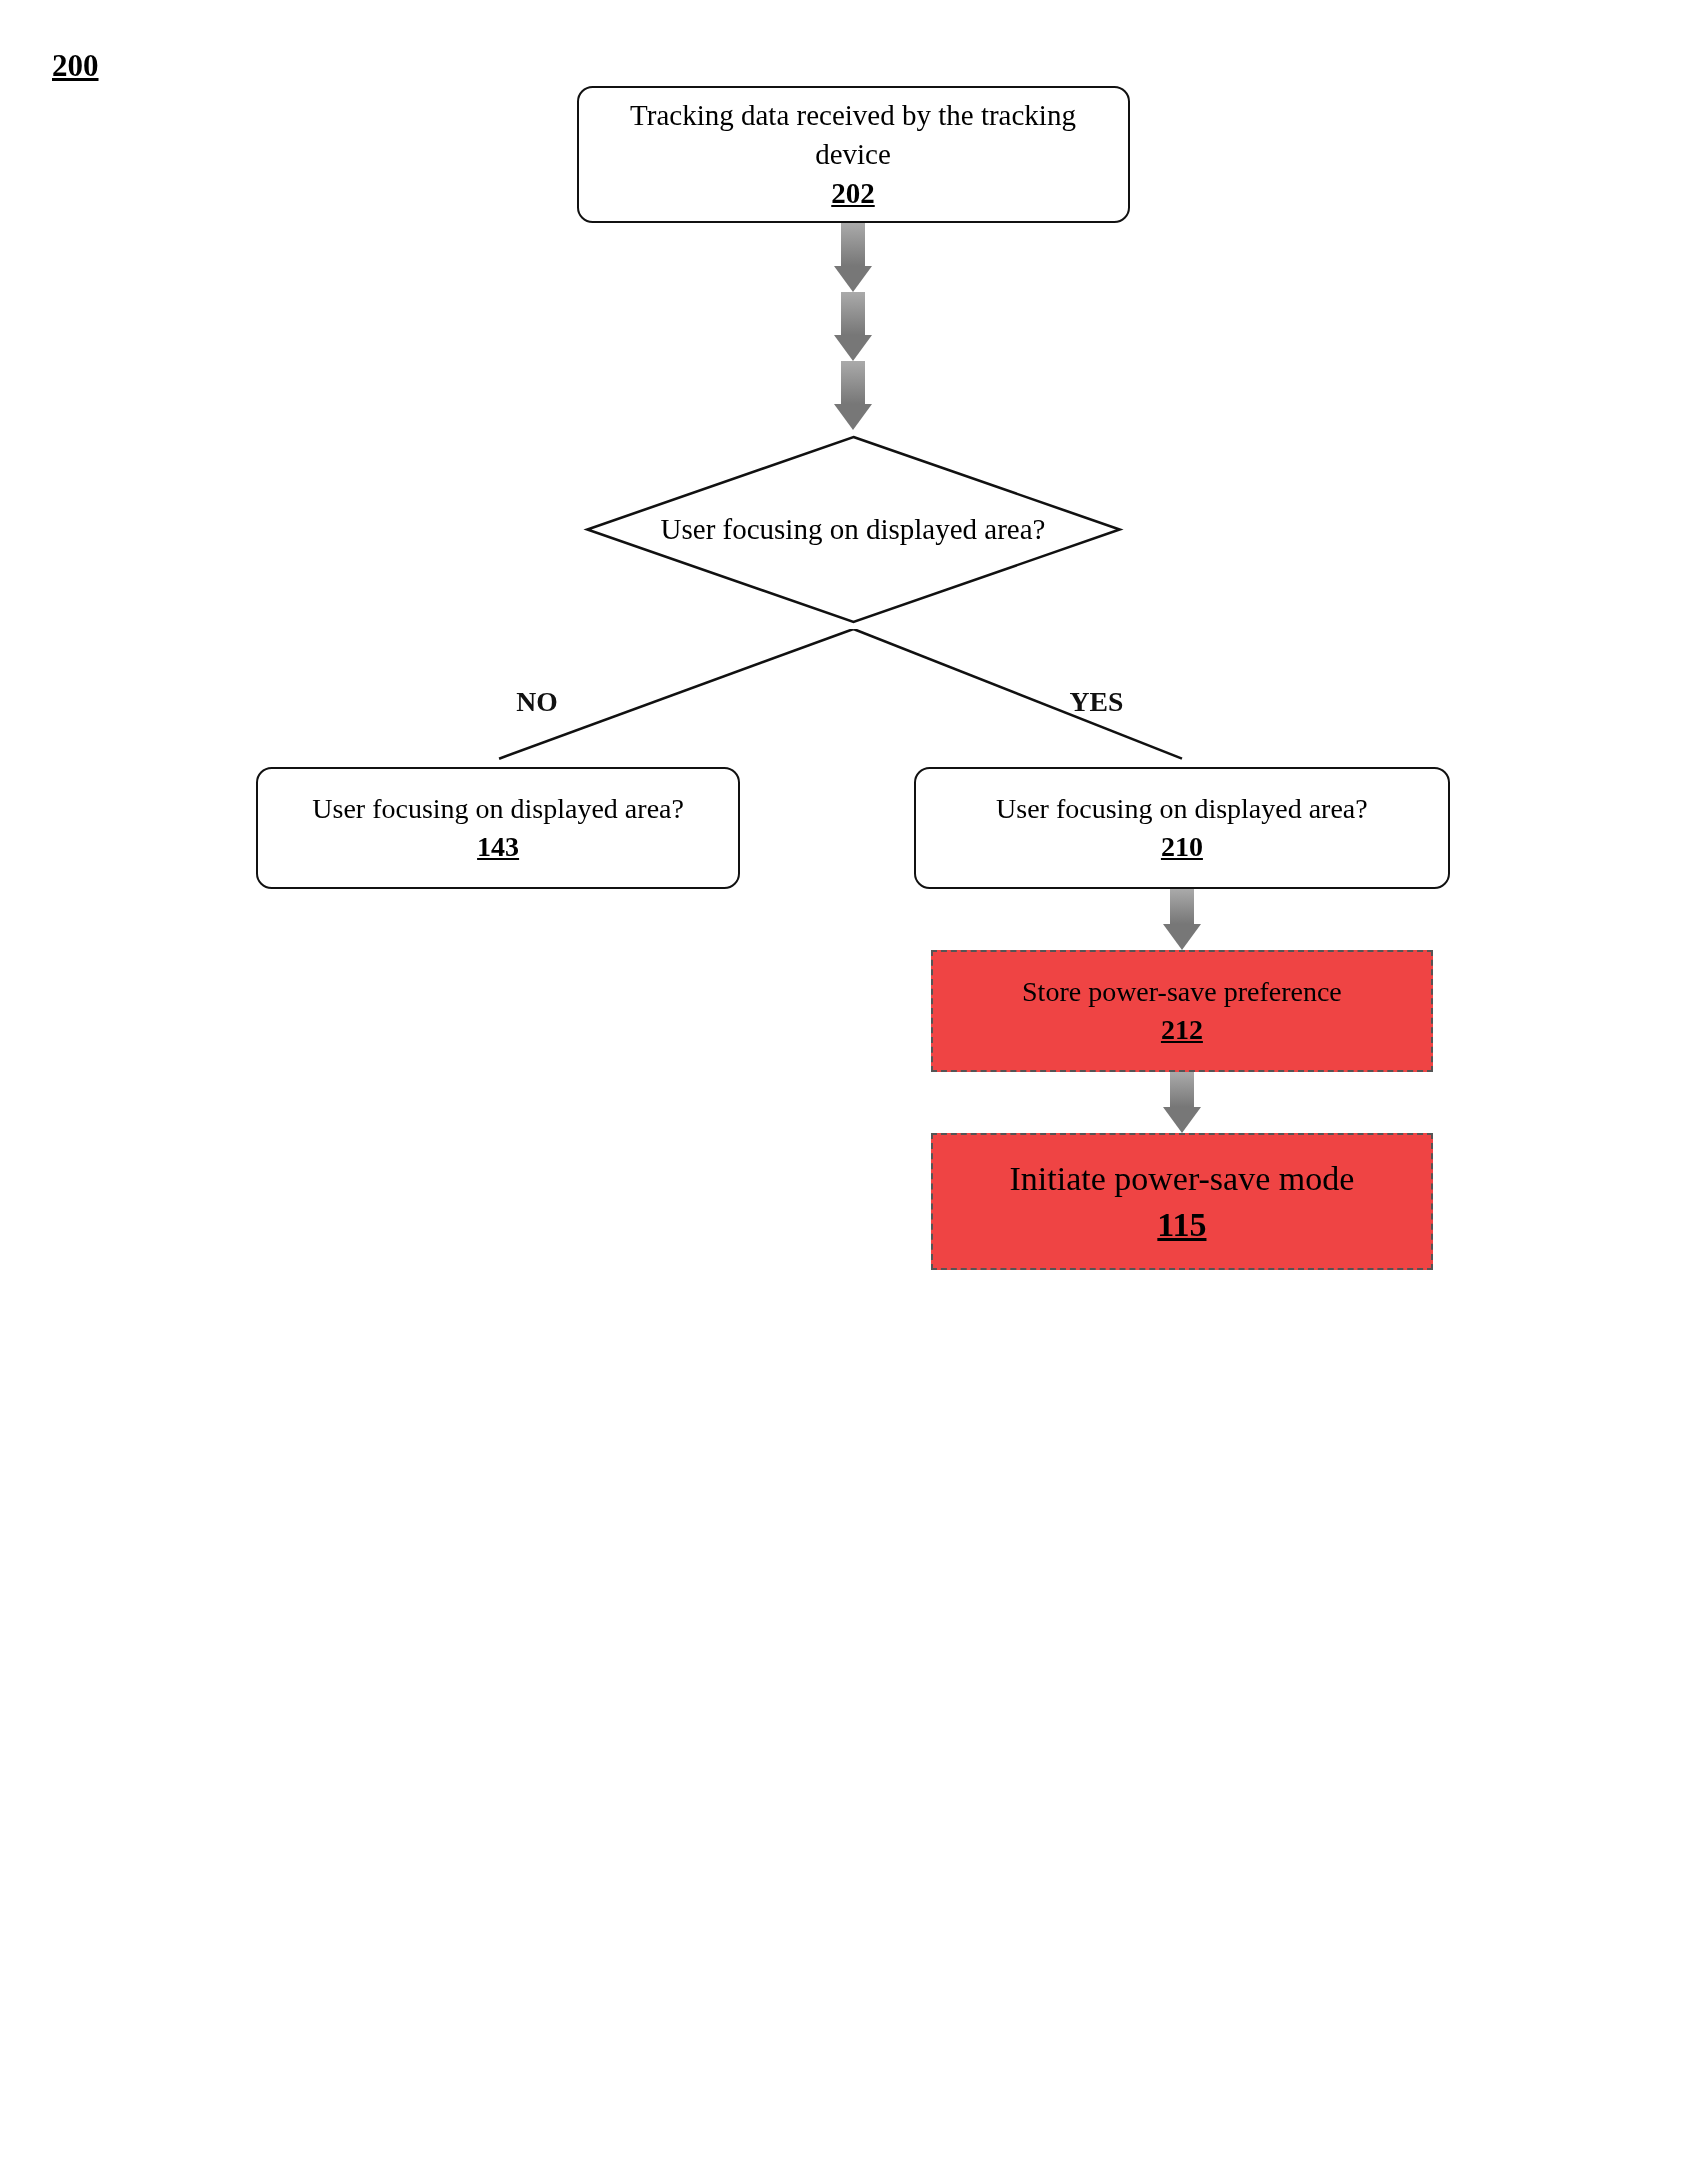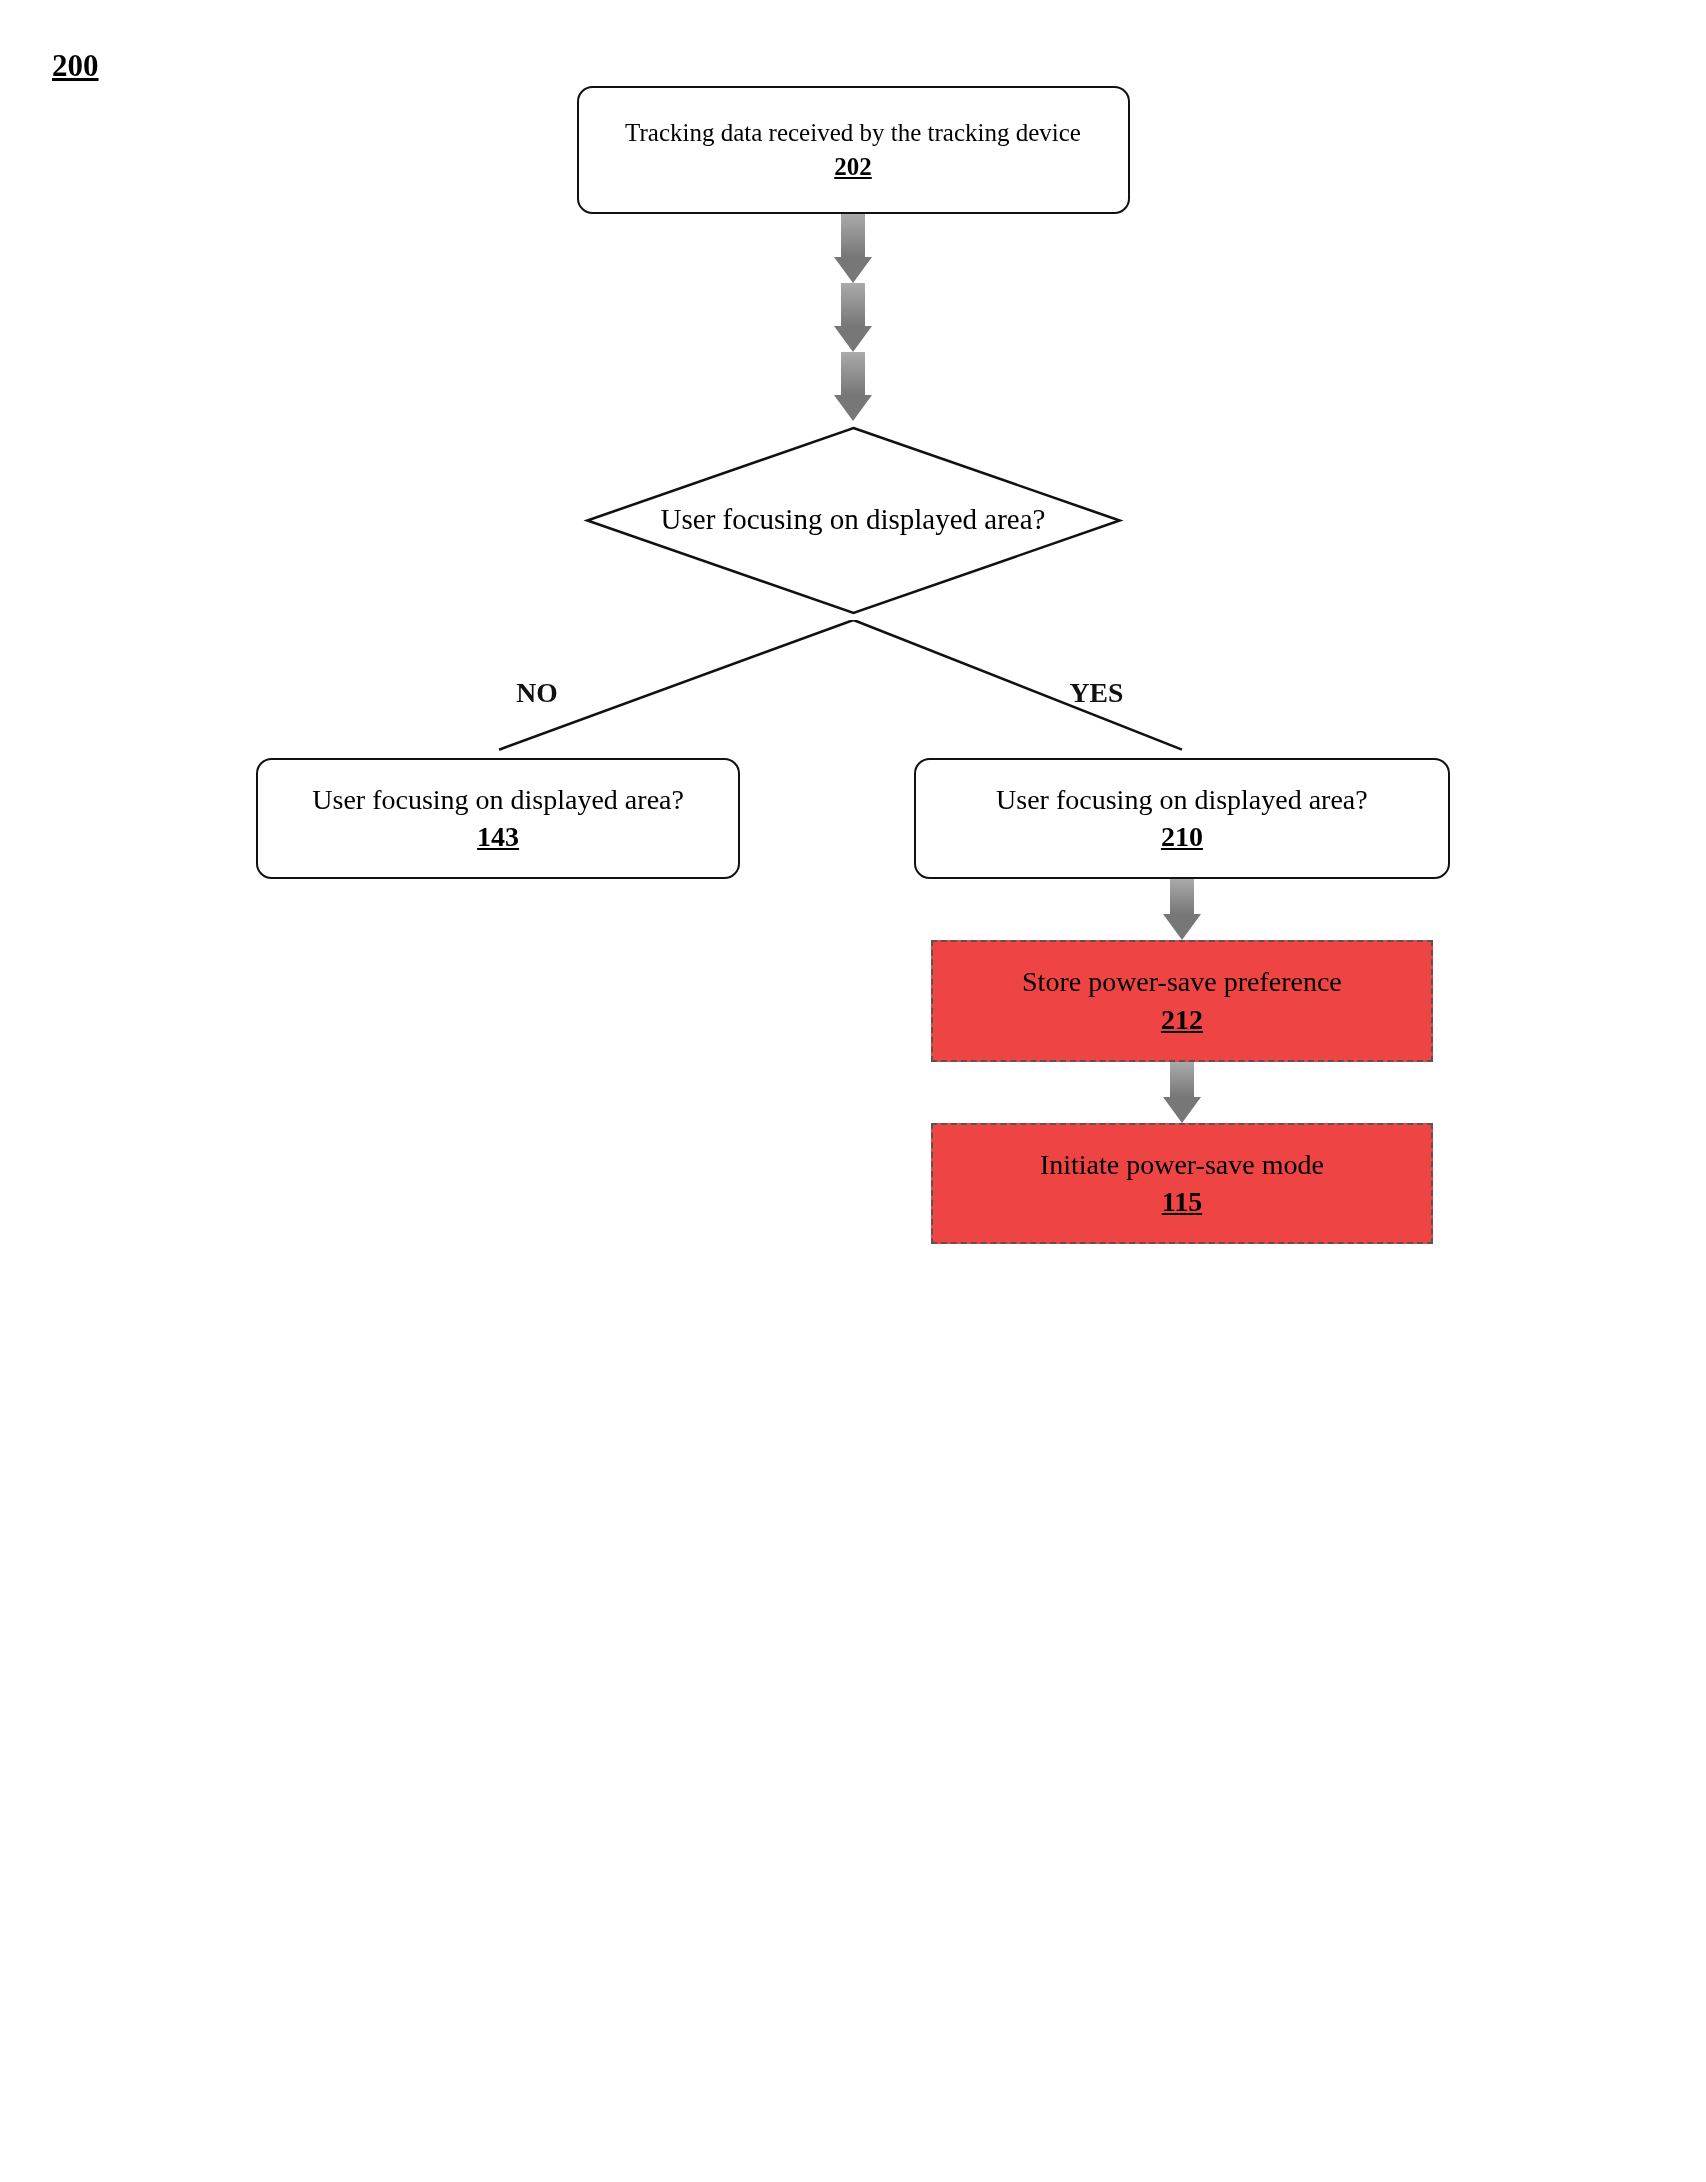--- a/index.html
+++ b/index.html
@@ -31,22 +31,22 @@
       flex-direction: column;
       align-items: center;
     }
 
     
     .box {
       border: 2.6px solid #111;
       border-radius: 15.6px;
       background: #fff;
       text-align: center;
-      padding: 28px 31px;
-      font-size: 25px;
+      padding: 8px 31px;
+      font-size: 29px;
       line-height: 1.35;
       position: relative;
     }
 
     .box-main {
       width: 553px;
     }
 
     .box-number {
       font-weight: bold;
@@ -195,21 +195,21 @@
         <div class="box-dashed" style="width:502px; font-size:28px; padding:21px 24px;">
           <span>Store power-save preference</span><br>
           <span class="box-number">212</span>
         </div>
 
         <div class="arrow-down" style="height:61px;">
           <div class="arrow-shaft"></div>
           <div class="arrow-head"></div>
         </div>
 
-        <div class="box-dashed" style="width:502px; font-size:28px; padding:21px 24px;">
+        <div class="box-dashed" style="width:502px; font-size:34px; padding:21px 24px;">
           <span>Initiate power-save mode</span><br>
           <span class="box-number">115</span>
         </div>
       </div>
     </div>
   </div>
 
 </div>
 
 

